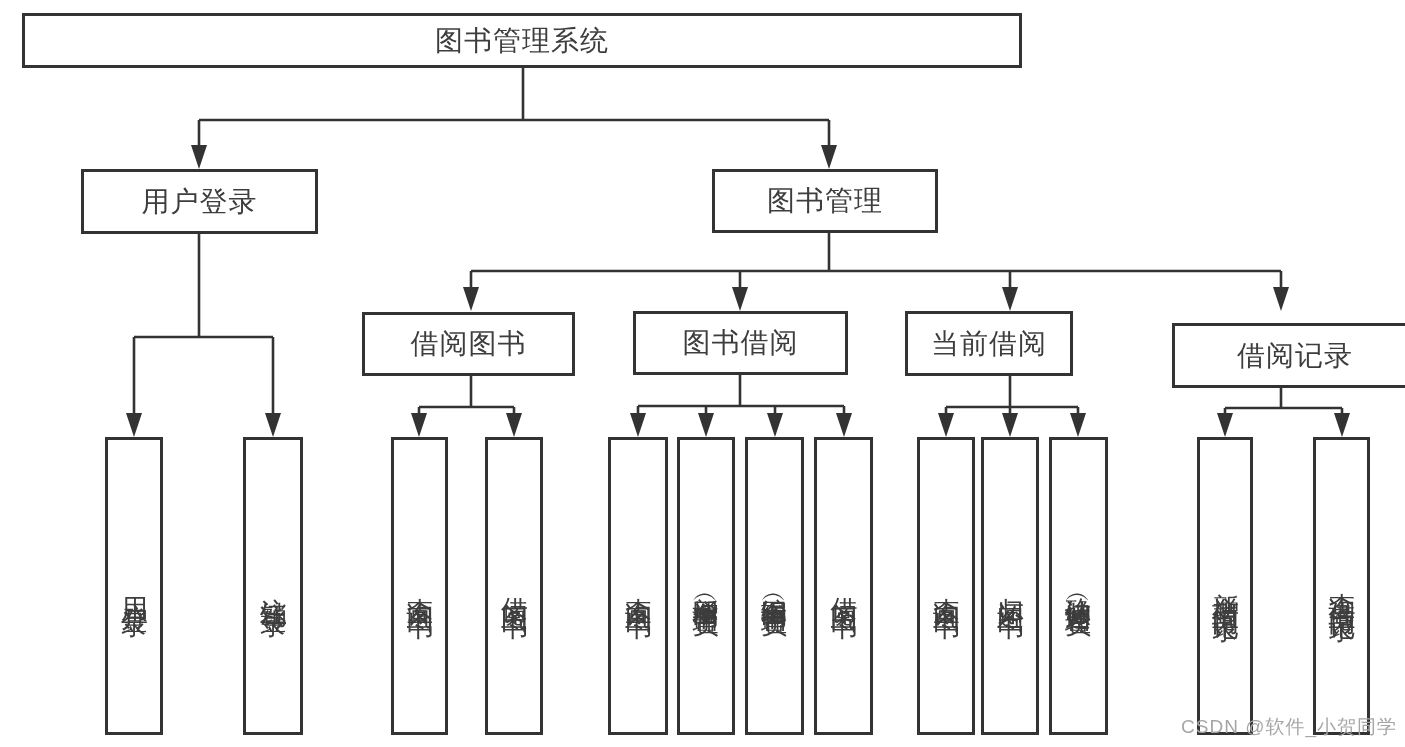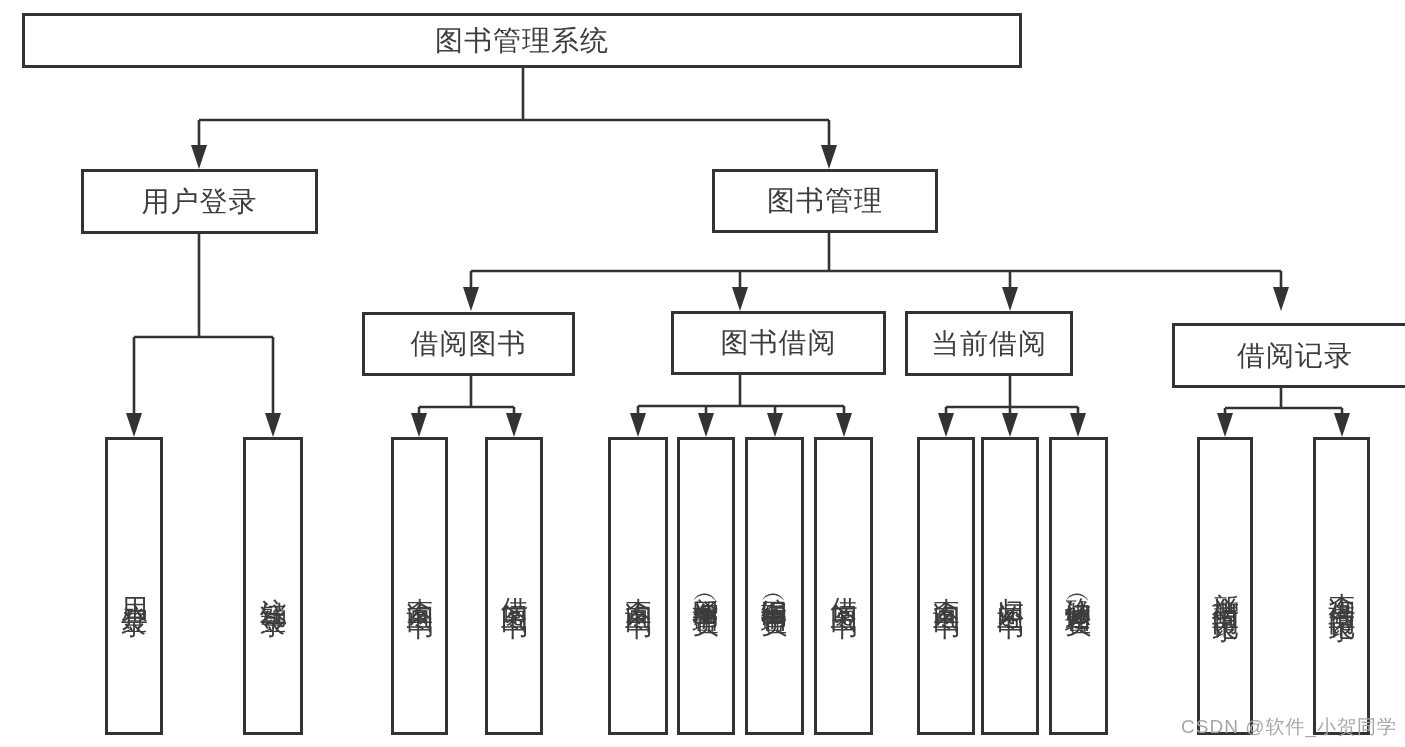--- a/index.html
+++ b/index.html
@@ -70,21 +70,21 @@
         <path d="M1342,437 L1334,413 L1350,413 Z"></path>
       </g>
   </svg>
 
   <div class="box h" style="left:22px;top:13px;width:1000px;height:55px">图书管理系统</div>
 
   <div class="box h" style="left:81px;top:169px;width:237px;height:65px">用户登录</div>
   <div class="box h" style="left:712px;top:169px;width:226px;height:64px">图书管理</div>
 
   <div class="box h" style="left:362px;top:312px;width:213px;height:64px">借阅图书</div>
-  <div class="box h" style="left:671px;top:311px;width:215px;height:64px">图书借阅</div>
+  <div class="box h" style="left:633px;top:311px;width:215px;height:64px">图书借阅</div>
   <div class="box h" style="left:905px;top:311px;width:168px;height:65px">当前借阅</div>
   <div class="box h" style="left:1172px;top:323px;width:246px;height:65px">借阅记录</div>
 
   <div class="box v" style="left:105px;top:437px;width:58px;height:298px">用户登录</div>
   <div class="box v" style="left:243px;top:437px;width:60px;height:298px">注销登录</div>
 
   <div class="box v" style="left:391px;top:437px;width:57px;height:298px">查询图书</div>
   <div class="box v" style="left:485px;top:437px;width:58px;height:298px">借阅图书</div>
 
   <div class="box v" style="left:608px;top:437px;width:60px;height:298px">查询图书</div>

